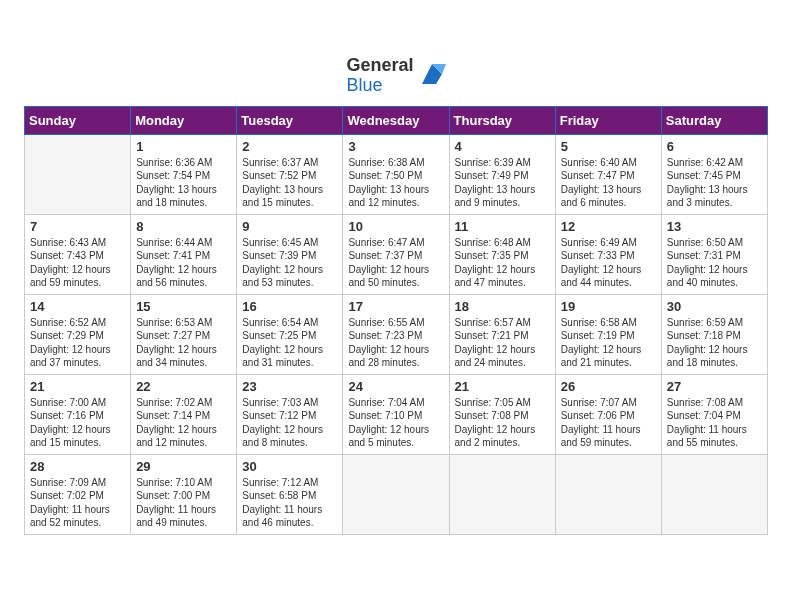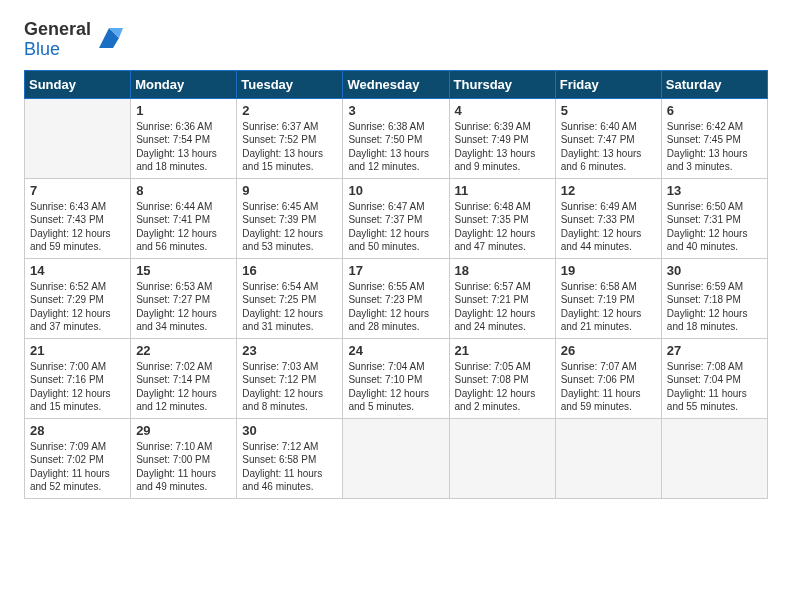--- a/index.html
+++ b/index.html
@@ -5,23 +5,24 @@
     * { box-sizing: border-box; margin: 0; padding: 0; }
     body {
       font-family: Arial, sans-serif;
       background: #fff;
       width: 792px;
       min-height: 612px;
       padding: 20px 24px 20px 24px;
     }
     .header {
       display: flex;
-      justify-content: flex-start;
+      justify-content: center;
       align-items: flex-start;
       margin-bottom: 10px;
+      margin-top: 36px;
     }
     .logo {
       display: flex;
       align-items: center;
       gap: 0;
     }
     .logo-text {
       display: flex;
       flex-direction: column;
       line-height: 1.1;
@@ -53,21 +54,21 @@
     .location {
       font-size: 14px;
       color: #555;
     }
     table {
       width: 100%;
       border-collapse: collapse;
       font-size: 10.5px;
     }
     thead tr th {
-      background-color: #0c4a6e;
+      background-color: #701a75;
       color: #fff;
       padding: 6px 4px;
       text-align: left;
       font-size: 13px;
       font-weight: bold;
       border: 1px solid #1a6fc4;
     }
     tbody tr td {
       border: 1px solid #ccc;
       vertical-align: top;

